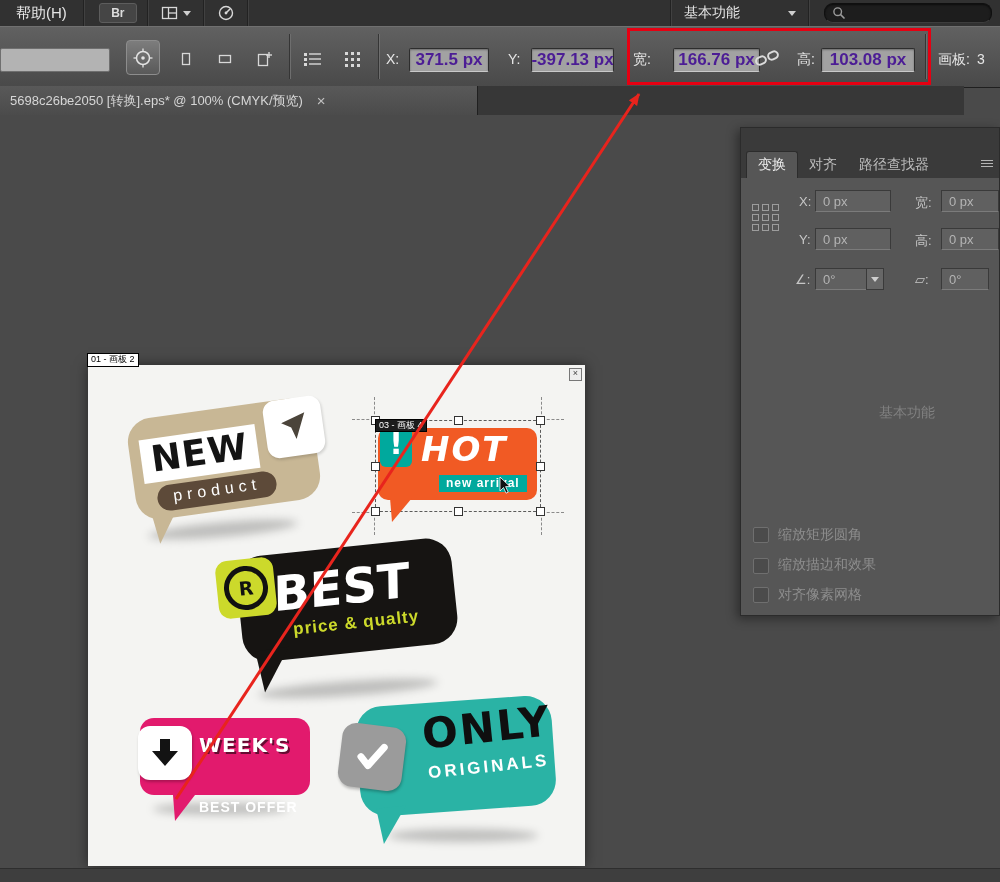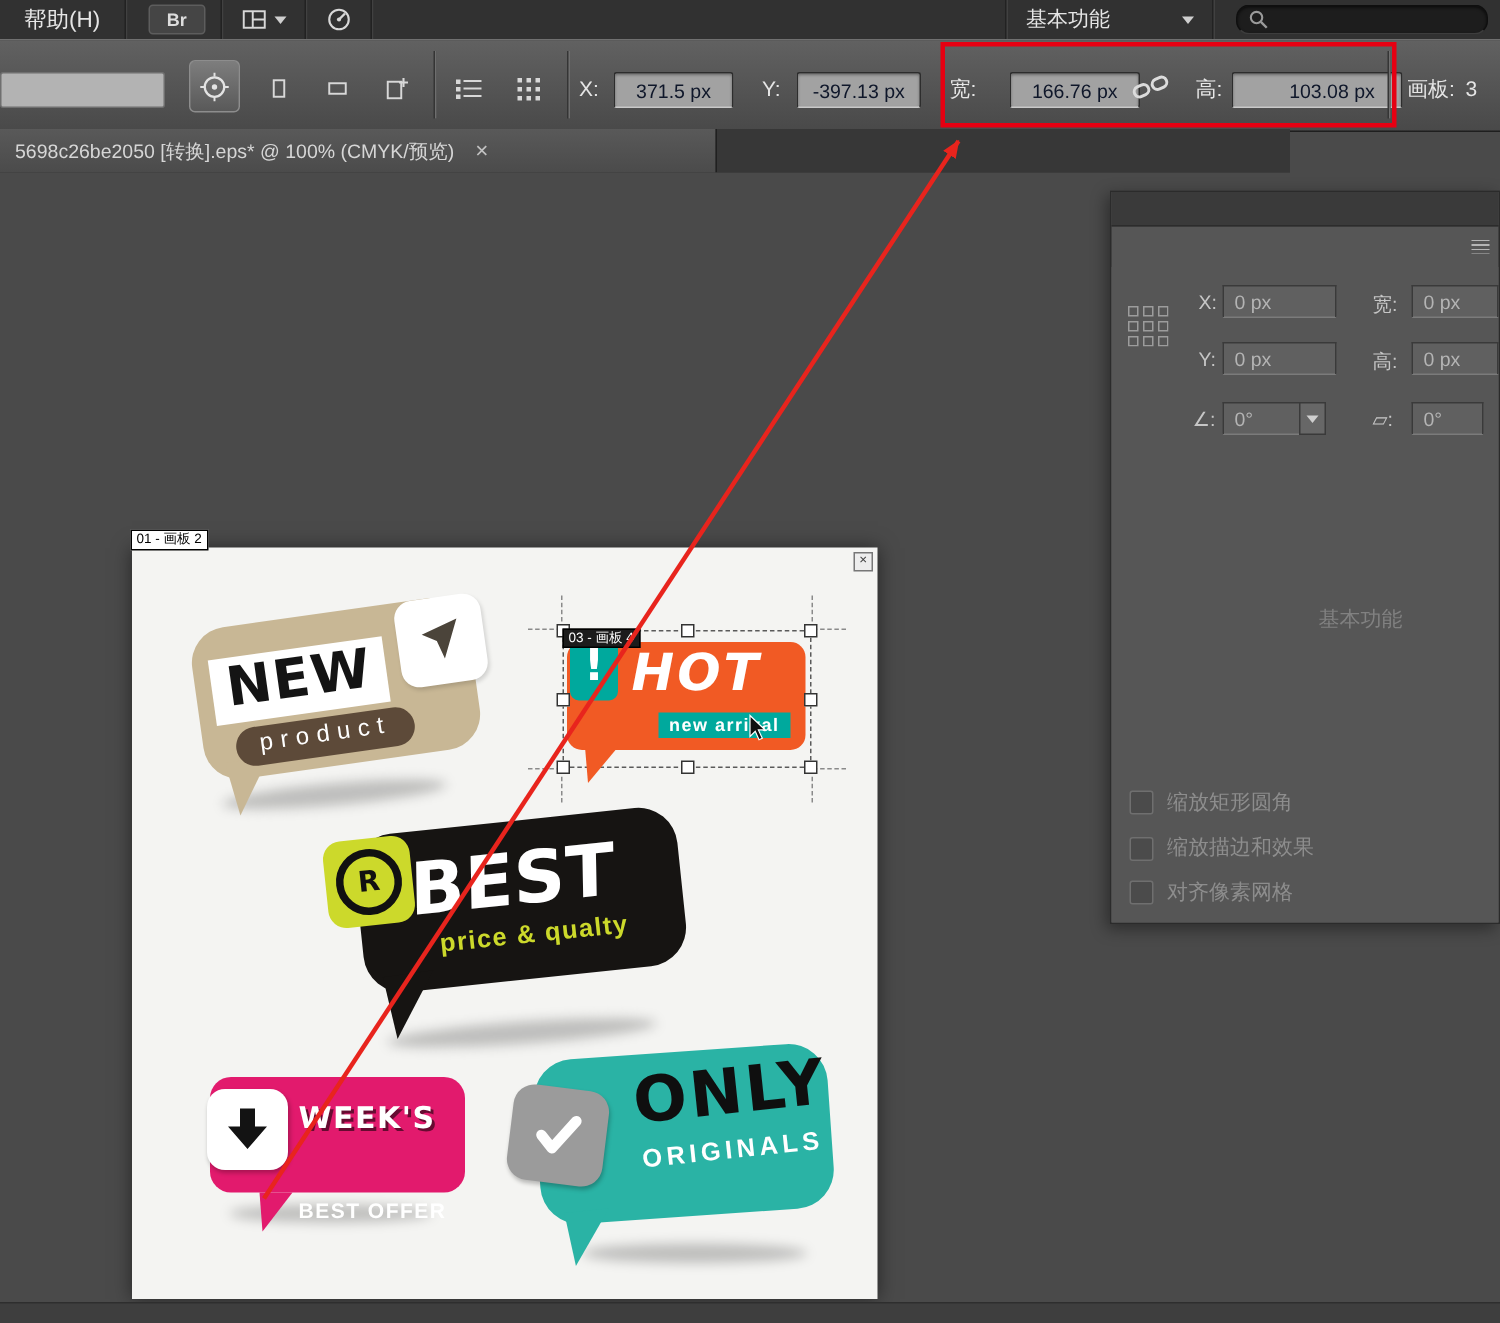--- a/index.html
+++ b/index.html
@@ -42,32 +42,32 @@
   .cb-iconbtn { position:absolute; top:19px; width:28px; height:26px;
     display:flex; align-items:center; justify-content:center; }
   .cb-ib1 { left:172px; } .cb-ib2 { left:211px; } .cb-ib3 { left:250px; }
   .cb-list { left:299px; } .cb-grid { left:338px; }
   .cb-sep { position:absolute; top:7px; width:1px; height:45px; background:#353535; border-right:1px solid #6e6e6e; }
   .cb-sepA { left:289px; } .cb-sepB { left:378px; } .cb-sepC { left:925px; }
   .cb-label { position:absolute; top:24px; color:#e6e6e6; font-size:14px; }
   .cb-field { position:absolute; top:21px; height:22px; background:#a2a2a2;
     border:1px solid #2d2d2d; border-bottom-color:#c9c9c9; border-radius:2px;
     box-shadow:inset 0 1px 2px rgba(0,0,0,.35);
-    color:#0f172a; font-size:13px;
+    color:#4c1d95; font-size:17px;
     display:flex; align-items:center; justify-content:center;
-    overflow:hidden; white-space:nowrap; }
+    overflow:hidden; white-space:nowrap;font-weight:bold; }
   .cb-x-label { left:386px; } .cb-x-field { left:409px; width:78px; }
   .cb-y-label { left:508px; } .cb-y-field { left:531px; width:81px; }
   .cb-w-label { left:633px; } .cb-w-field { left:673px; width:85px; }
   .cb-link { position:absolute; left:752px; top:18px; }
-  .cb-h-label { left:797px; } .cb-h-field { left:821px; width:92px;padding-left:20px; }
+  .cb-h-label { left:797px; } .cb-h-field { left:821px; width:92px; }
   .cb-ab-label { left:938px;text-align:right; } .cb-ab-value { left:977px; }
 
   
-  .tabbar { position:absolute; left:0; top:86px; width:860px; height:29px;
+  .tabbar { position:absolute; left:0; top:86px; width:964px; height:29px;
     background:#373737; border-bottom:1px solid #262626; }
   .doc-tab { position:absolute; left:0; top:0; height:29px; width:478px;
     background:linear-gradient(#595959,#4b4b4b); border-right:1px solid #202020;
     display:flex; align-items:center; padding:0 10px; box-sizing:border-box; }
   .doc-title { font-size:13px; color:#d6d6d6; white-space:nowrap; overflow:hidden; }
   .tab-close { margin-left:14px; color:#c2c2c2; font-size:15px; line-height:1; }
 
   
   .canvas { position:absolute; left:0; top:115px; width:1000px; height:753px; background:#4a4a4a; }
   .bottom-bar { position:absolute; left:0; top:868px; width:1000px; height:14px;
@@ -431,20 +431,25 @@
           </svg>
         </div>
         <div class="only-title">ONLY</div>
         <div class="only-sub">ORIGINALS</div>
       </div>
     </div>
   </div>
 
   <div class="panel">
     <div class="panel-top"></div>
+    <div class="panel-tabs">
+      <div class="panel-tab active">变换</div>
+      <div class="panel-tab">对齐</div>
+      <div class="panel-tab">路径查找器</div>
+    </div>
     <div class="panel-menu-icon"></div>
 
     <div class="panel-body">
       <svg class="ref-grid" width="27" height="27" viewBox="0 0 27 27">
         <g fill="none" stroke="#9c9c9c" stroke-width="1">
           <rect x="0.5" y="0.5" width="6" height="6"></rect>
             <rect x="10.5" y="0.5" width="6" height="6"></rect>
             <rect x="20.5" y="0.5" width="6" height="6"></rect>
           <rect x="0.5" y="10.5" width="6" height="6"></rect>
             <rect x="10.5" y="10.5" width="6" height="6"></rect>

